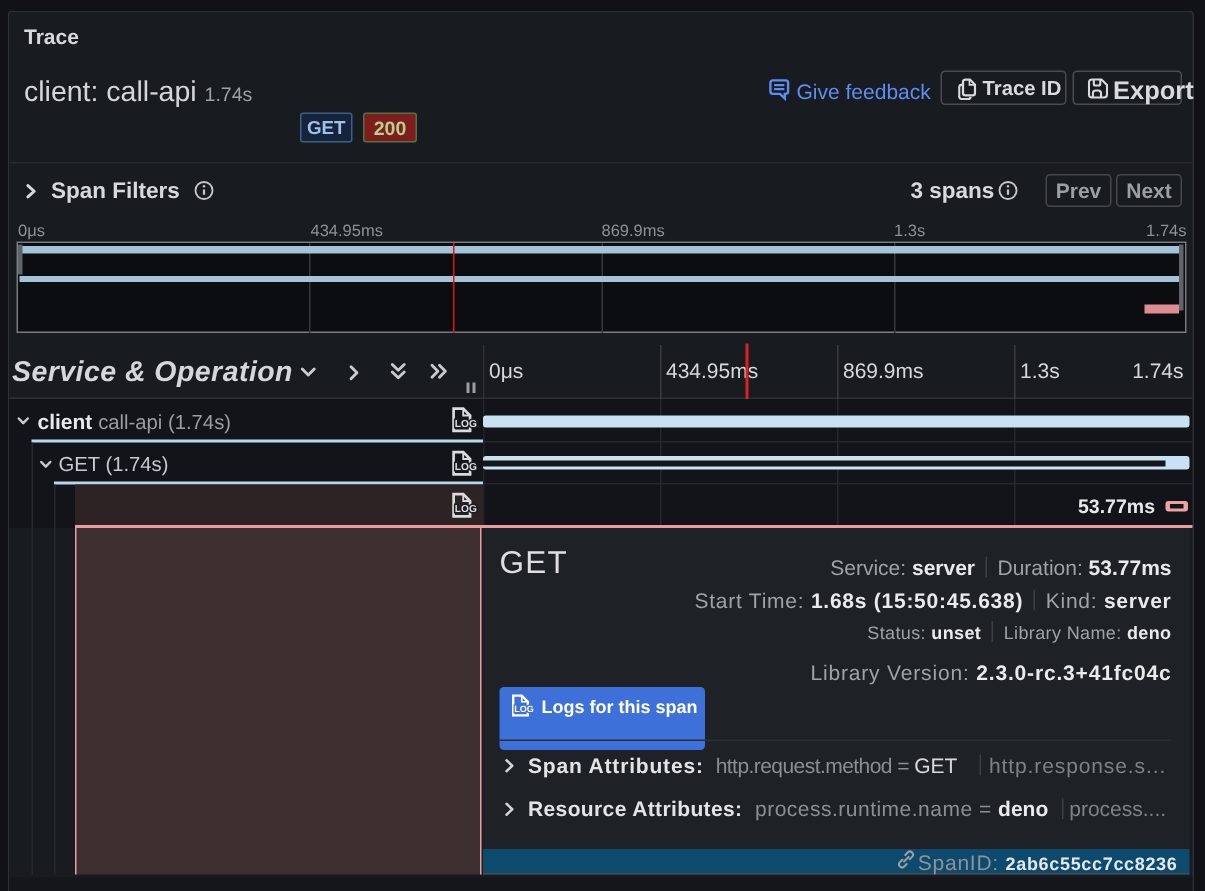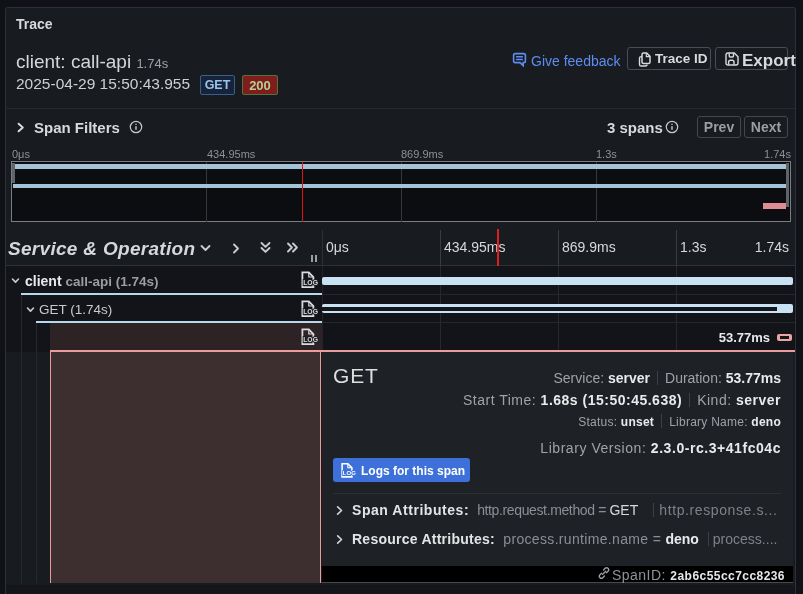--- a/index.html
+++ b/index.html
@@ -9,21 +9,20 @@
 .txt { position:absolute; white-space:nowrap; }
 svg { position:absolute; }
 .vdiv { display:inline-block; width:1px; height:14px; background:#3c3f44; vertical-align:-2px; margin:0 7px; }
 </style>
 </head>
 <body>
 <div id="panel">
 
   <div class="txt" style="left:10px; top:8px; font-size:14px; font-weight:bold; color:#d8d9dc;">Trace</div>
   <div class="txt" style="left:10px; top:43px; font-size:19px; color:#d5d6d9;">client: call-api <span style="font-size:13px; color:#9da0a6;">1.74s</span></div>
-  <div class="txt" style="left:10px; top:67px; font-size:15.5px; color:#cdcfd3;">2025-04-29 15:50:43.955</div>
 
   <div class="abs" style="left:194px; top:67px; width:35px; height:20px; background:#16233a; border:1px solid #38608c; border-radius:2px; color:#9dc2ec; font-size:12.5px; font-weight:bold; text-align:center; line-height:19px;">GET</div>
   <div class="abs" style="left:236px; top:67px; width:36px; height:20px; background:#7f1d1d; border:1px solid #50743f; border-radius:2px; color:#b4cf92; font-size:13px; font-weight:bold; text-align:center; line-height:19px;">200</div>
 
   <svg style="left:506px; top:44px;" width="15" height="16" viewBox="0 0 15 16" fill="none" stroke="#5d8df2" stroke-width="1.6">
       <path d="M3.3 1.6 h8.4 q1.7 0 1.7 1.7 v5.6 q0 1.7 -1.7 1.7 h-0.5 v3 l-3.2 -3 h-4.7 q-1.7 0 -1.7 -1.7 v-5.6 q0 -1.7 1.7 -1.7 z"></path>
       <path d="M4.1 4.7 h6.8 M4.1 7.4 h6.8" stroke-width="1.5"></path>
     </svg>
   <div class="txt" style="left:525px; top:45px; font-size:14px; color:#5d8df2;">Give feedback</div>
 
@@ -118,21 +117,21 @@
   <div class="abs" style="left:0; top:258px; width:789px; height:86px; background:rgba(5,6,9,0.30);"></div>
 
   <div class="abs" style="left:434px; top:258px; width:1px; height:87px; background:#26282c;"></div>
   <div class="abs" style="left:552px; top:258px; width:1px; height:87px; background:#26282c;"></div>
   <div class="abs" style="left:670px; top:258px; width:1px; height:87px; background:#26282c;"></div>
 
   <div class="abs" style="left:0; top:258px; width:789px; height:28.5px;">
     <svg style="left:4.5px; top:10px;" width="9" height="9" viewBox="0 0 12 12" fill="none" stroke="#c8cace" stroke-width="2.2" stroke-linecap="round" stroke-linejoin="round">
         <path d="M2 4 l4 4.2 L10 4"></path>
       </svg>
-    <div class="txt" style="left:19px; top:6.5px; font-size:14px; font-weight:bold; color:#e8e9ea;">client <span style="font-weight:bold; font-size:13.5px; color:#9a9da2;">call-api (1.74s)</span></div>
+    <div class="txt" style="left:19px; top:6.5px; font-size:14px; font-weight:bold; color:#e8e9ea;">client <span style="font-weight:normal; font-size:13.5px; color:#9a9da2;">call-api (1.74s)</span></div>
     <svg style="left:294px; top:5px; overflow:visible;" width="18" height="18" viewBox="0 0 18 18" fill="none">
         <path d="M2.4 1.4 h6.4 l4.6 4.6 v10.2 h-11 z" stroke="#d9dbde" stroke-width="1.8"></path>
         <path d="M8.8 1.4 v4.6 h4.6" stroke="#d9dbde" stroke-width="1.2"></path>
         <text x="3.2" y="13.6" font-family="Liberation Sans" font-size="6.8" font-weight="bold" fill="#d9dbde" stroke="#1a1c20" stroke-width="2" paint-order="stroke">LOG</text>
       </svg>
     <div class="abs" style="left:14.5px; bottom:0; width:301px; height:2px; background:#b7d7ea;"></div>
     <div class="abs" style="left:315.5px; bottom:0; right:0; height:1px; background:#25272b;"></div>
     <div class="abs" style="left:316px; top:11px; width:470.5px; height:8px; background:#c8e2f3; border-radius:2px;"></div>
   </div>
 
@@ -169,38 +168,38 @@
   <div class="abs" style="left:30px; top:315px; width:1px; height:260px; background:#26282c;"></div>
 
   <div class="abs" style="left:44px; top:344px; width:270.5px; height:231px; background:#3d2e30; border-left:1.5px solid #eb9d9d; border-right:1.5px solid #eb9d9d;"></div>
 
   <div class="abs" style="left:316px; top:344px; width:471px; height:231px; background:#1e2126;">
     <div class="txt" style="left:11px; top:12px; font-size:21px; letter-spacing:0.8px; color:#dededf;">GET</div>
     <div class="txt" style="right:12px; top:18px; font-size:14px; color:#9fa3a8;">Service: <b style="color:#e9eaeb;">server</b><span class="vdiv"></span>Duration: <b style="color:#e9eaeb;">53.77ms</b></div>
     <div class="txt" style="right:12px; top:40px; font-size:14px; letter-spacing:0.5px; color:#9fa3a8;">Start Time: <b style="color:#e9eaeb;">1.68s (15:50:45.638)</b><span class="vdiv"></span>Kind: <b style="color:#e9eaeb;">server</b></div>
     <div class="txt" style="right:12px; top:62px; font-size:12px; letter-spacing:0.25px; color:#9fa3a8;">Status: <b style="color:#e9eaeb;">unset</b><span class="vdiv"></span>Library Name: <b style="color:#e9eaeb;">deno</b></div>
     <div class="txt" style="right:12px; top:88px; font-size:14px; letter-spacing:0.55px; color:#9fa3a8;text-align:right;">Library Version: <b style="color:#e9eaeb;">2.3.0-rc.3+41fc04c</b></div>
-    <div class="abs" style="left:11px; top:105.5px; width:137px; height:24px; background:#3d71d9; border-radius:3px;">
+    <div class="abs" style="left:11px; top:105.5px; width:137px; height:42px; background:#3d71d9; border-radius:3px;">
       <svg style="left:7px; top:4.5px; overflow:visible;" width="16" height="17" viewBox="0 0 18 18" fill="none">
           <path d="M2.4 1.4 h6.4 l4.6 4.6 v10.2 h-11 z" stroke="#fff" stroke-width="1.8"></path>
           <path d="M8.8 1.4 v4.6 h4.6" stroke="#fff" stroke-width="1.2"></path>
           <text x="3.2" y="13.6" font-family="Liberation Sans" font-size="6.8" font-weight="bold" fill="#fff" stroke="#3d71d9" stroke-width="2" paint-order="stroke">LOG</text>
         </svg>
       <div class="txt" style="left:28px; top:6px; font-size:12px; font-weight:bold; color:#fff;">Logs for this span</div>
     </div>
     <div class="abs" style="left:11px; top:141px; right:12px; height:1px; background:#2c2f34;"></div>
     <svg style="left:12px; top:153px;" width="11" height="11" viewBox="0 0 12 12" fill="none" stroke="#d0d2d5" stroke-width="1.8" stroke-linecap="round" stroke-linejoin="round">
         <path d="M4 2 l4.2 4 L4 10"></path>
       </svg>
     <div class="txt" style="left:30px; top:150px; font-size:14px; font-weight:bold; letter-spacing:0.55px; color:#e3e4e6;">Span Attributes: <span style="font-weight:normal; color:#8b8e94; letter-spacing:-0.37px;">&nbsp;http.request.method = <span style="color:#d7d9db; letter-spacing:0;">GET</span><span class="vdiv" style="margin:0 5px 0 15px;"></span><span style="letter-spacing:0.6px; color:#7e8288;">http.response.s...</span></span></div>
     <svg style="left:12px; top:182px;" width="11" height="11" viewBox="0 0 12 12" fill="none" stroke="#d0d2d5" stroke-width="1.8" stroke-linecap="round" stroke-linejoin="round">
         <path d="M4 2 l4.2 4 L4 10"></path>
       </svg>
     <div class="txt" style="left:30px; top:179px; font-size:14px; font-weight:bold; letter-spacing:0.25px; color:#e3e4e6;">Resource Attributes: <span style="font-weight:normal; color:#8b8e94; letter-spacing:0.33px;">&nbsp;process.runtime.name = <b style="color:#e9eaeb; letter-spacing:0;">deno</b><span class="vdiv" style="margin:0 4px 0 9px;"></span><span style="letter-spacing:0; color:#7e8288;">process....</span></span></div>
-    <div class="abs" style="left:0; top:214px; width:471px; height:17px; background:#000000; border-bottom:1.5px solid #47494e;padding-left:11px;">
+    <div class="abs" style="left:0; top:214px; width:471px; height:17px; background:#0c4a6e; border-bottom:1.5px solid #47494e;padding-left:11px;">
       <svg style="right:182px; top:0px;" width="14" height="14" viewBox="0 0 16 16" fill="none" stroke="#9b9ea3" stroke-width="1.6" stroke-linecap="round">
           <path d="M6.5 9.5 l3.5 -3.5"></path>
           <path d="M7.5 4.5 l1.8 -1.8 a2.3 2.3 0 0 1 3.3 3.3 l-1.8 1.8"></path>
           <path d="M8.5 11.5 l-1.8 1.8 a2.3 2.3 0 0 1 -3.3 -3.3 l1.8 -1.8"></path>
         </svg>
       <div class="txt" style="right:8px; top:0.5px; font-size:14px; letter-spacing:0.5px; color:#8f9297;">SpanID: <span style="color:#e6e7e9; font-weight:bold; font-size:12px; letter-spacing:0.45px;">2ab6c55cc7cc8236</span></div>
     </div>
   </div>
 
   <div class="abs" style="left:0; top:576.5px; width:789px; height:10.5px; background:#14161b;"></div>

